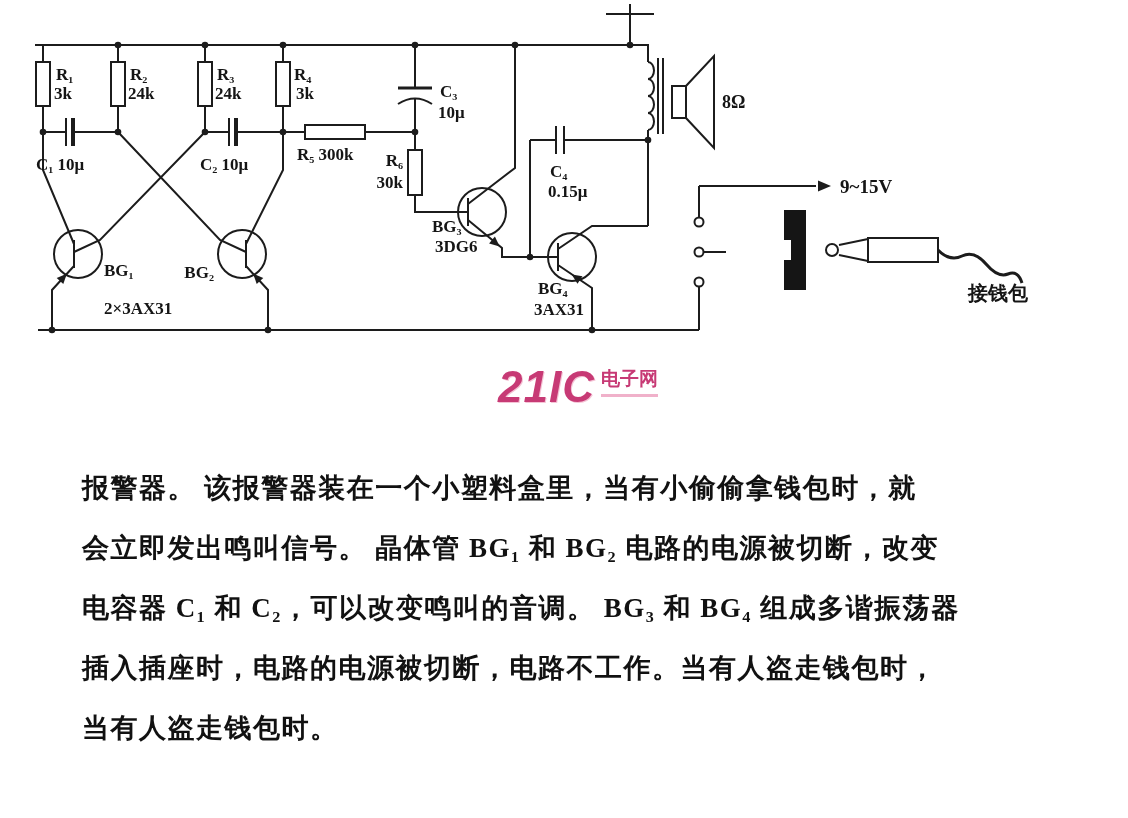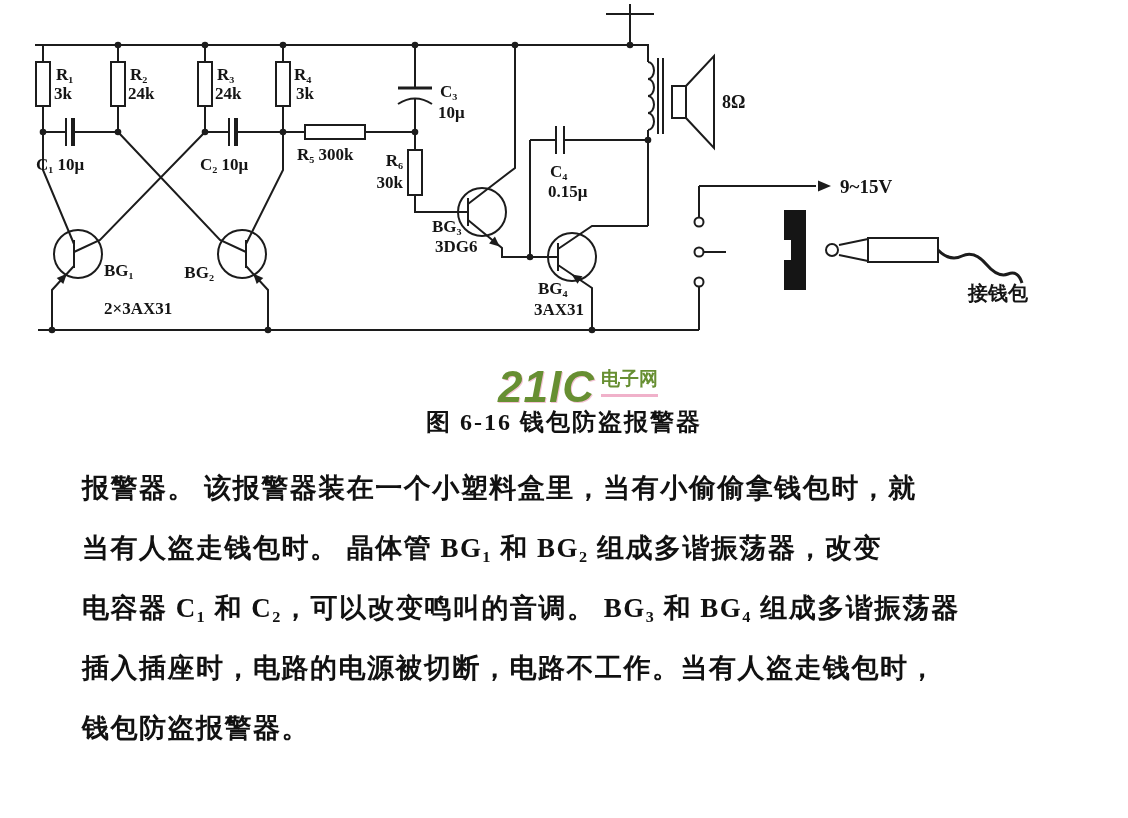--- a/index.html
+++ b/index.html
@@ -5,21 +5,21 @@
   html,body{margin:0;padding:0;}
   body{
     width:1128px;height:818px;background:#ffffff;position:relative;
     font-family:"Liberation Serif", serif;color:#111;overflow:hidden;
   }
   .page{position:absolute;inset:0;}
   svg text{font-family:"Liberation Serif", serif;fill:#151515;}
   .schematic{position:absolute;top:0;left:0;}
   .watermark{
     position:absolute;top:362px;left:498px;width:220px;height:60px;
-    color:#4d7c0f;opacity:.85;white-space:nowrap;
+    color:#be185d;opacity:.85;white-space:nowrap;
   }
   .wm-brand{
     font-family:"Liberation Sans", sans-serif;font-weight:bold;font-style:italic;
     font-size:44px;letter-spacing:1px;text-shadow:1px 1px 0 #f3b9ce;
   }
   .wm-side{
     font-family:"Liberation Sans", sans-serif;font-weight:bold;font-size:19px;
     display:inline-block;vertical-align:top;margin:4px 0 0 6px;
     border-bottom:3px solid #eea4c1;padding-bottom:2px;
   }
@@ -185,23 +185,22 @@
       <text x="722" y="108" font-size="18">8Ω</text>
       <text x="840" y="193" font-size="19">9~15V</text>
       <text x="968" y="300" font-size="20" font-weight="bold">接钱包</text>
     </g>
   </svg>
 
   <div class="watermark">
     <span class="wm-brand">21IC</span><span class="wm-side">电子网</span>
   </div>
 
-  <div class="caption">图 6-16  钱包防盗报警器</div>
 
   <div class="paragraph">
     <div class="pline">报警器。 该报警器装在一个小塑料盒里，当有小偷偷拿钱包时，就</div>
-    <div class="pline">当有人盗走钱包时。 晶体管 BG₁ 和 BG₂ 组成多谐振荡器，改变</div>
+    <div class="pline">会立即发出鸣叫信号。 晶体管 BG₁ 和 BG₂ 电路的电源被切断，改变</div>
     <div class="pline">电容器 C₁ 和 C₂，可以改变鸣叫的音调。 BG₃ 和 BG₄ 组成多谐振荡器</div>
     <div class="pline">插入插座时，电路的电源被切断，电路不工作。当有人盗走钱包时，</div>
-    <div class="pline">钱包防盗报警器。</div>
+    <div class="pline">当有人盗走钱包时。</div>
   </div>
 
 </div>
 
 </body></html>

